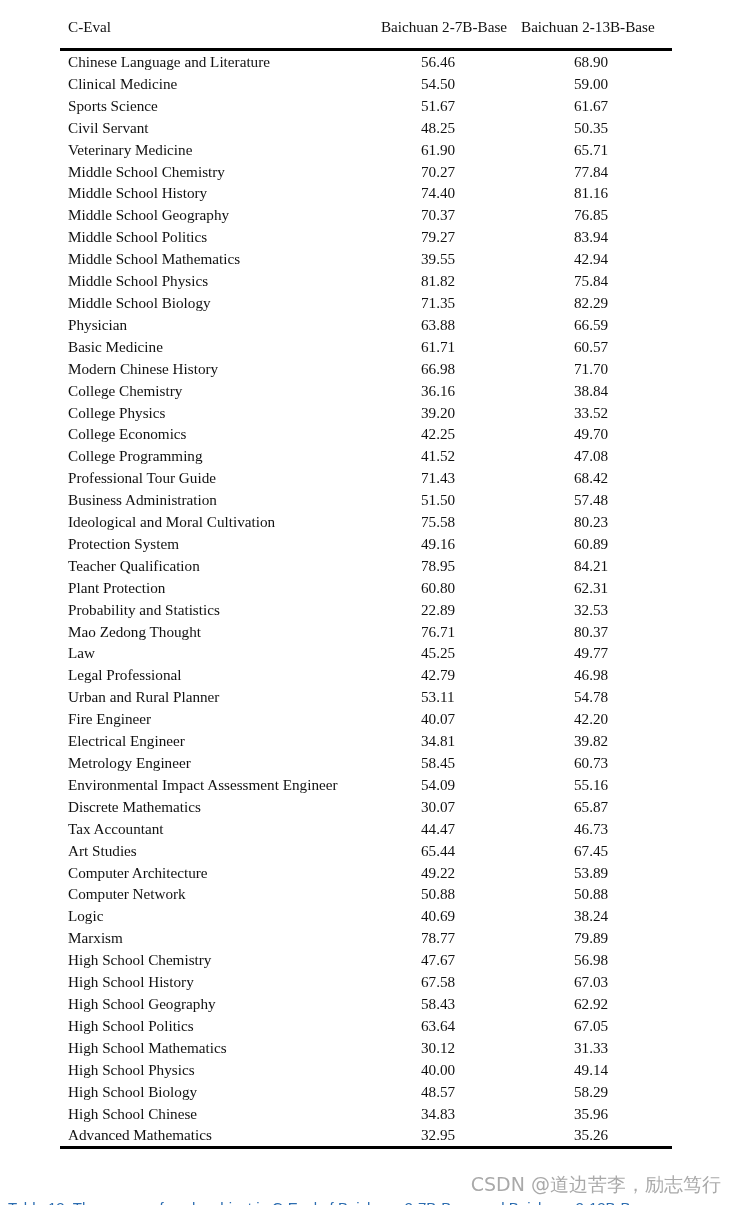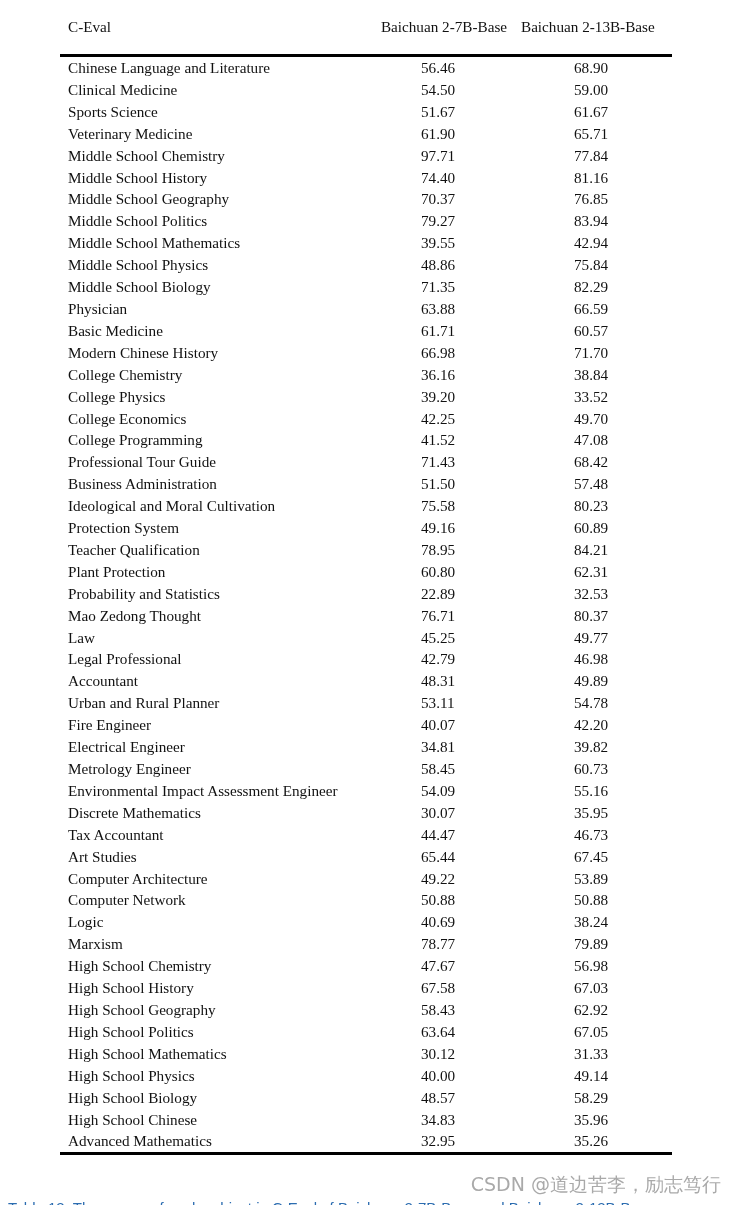--- a/index.html
+++ b/index.html
@@ -33,21 +33,21 @@
     font-size: 15.2px;
     line-height: 21.9px;
     height: 21.9px;
     padding: 0;
     white-space: nowrap;
     font-weight: normal;
   }
   th {
     height: 20px;
     line-height: 20px;
-    padding-bottom: 17px;
+    padding-bottom: 11px;
   }
   thead tr {
     border-bottom: 3px solid #000000;
   }
   tbody tr:last-child {
     border-bottom: 3px solid #000000;
   }
   .subject { text-align: left; padding-left: 8px; }
   th.num-7b { text-align: center; padding-left: 4px; }
   th.num-13b { text-align: left; padding-left: 5px; }
@@ -101,27 +101,32 @@
           <td class="subject">Clinical Medicine</td>
           <td class="v7b">54.50</td>
           <td class="v13b">59.00</td>
         </tr>
         <tr>
           <td class="subject">Sports Science</td>
           <td class="v7b">51.67</td>
           <td class="v13b">61.67</td>
         </tr>
         <tr>
+          <td class="subject">Civil Servant</td>
+          <td class="v7b">48.25</td>
+          <td class="v13b">50.35</td>
+        </tr>
+        <tr>
           <td class="subject">Veterinary Medicine</td>
           <td class="v7b">61.90</td>
           <td class="v13b">65.71</td>
         </tr>
         <tr>
           <td class="subject">Middle School Chemistry</td>
-          <td class="v7b">97.71</td>
+          <td class="v7b">70.27</td>
           <td class="v13b">77.84</td>
         </tr>
         <tr>
           <td class="subject">Middle School History</td>
           <td class="v7b">74.40</td>
           <td class="v13b">81.16</td>
         </tr>
         <tr>
           <td class="subject">Middle School Geography</td>
           <td class="v7b">70.37</td>
@@ -132,21 +137,21 @@
           <td class="v7b">79.27</td>
           <td class="v13b">83.94</td>
         </tr>
         <tr>
           <td class="subject">Middle School Mathematics</td>
           <td class="v7b">39.55</td>
           <td class="v13b">42.94</td>
         </tr>
         <tr>
           <td class="subject">Middle School Physics</td>
-          <td class="v7b">48.86</td>
+          <td class="v7b">81.82</td>
           <td class="v13b">75.84</td>
         </tr>
         <tr>
           <td class="subject">Middle School Biology</td>
           <td class="v7b">71.35</td>
           <td class="v13b">82.29</td>
         </tr>
         <tr>
           <td class="subject">Physician</td>
           <td class="v7b">63.88</td>
@@ -226,25 +231,20 @@
           <td class="subject">Law</td>
           <td class="v7b">45.25</td>
           <td class="v13b">49.77</td>
         </tr>
         <tr>
           <td class="subject">Legal Professional</td>
           <td class="v7b">42.79</td>
           <td class="v13b">46.98</td>
         </tr>
         <tr>
-          <td class="subject">Accountant</td>
-          <td class="v7b">48.31</td>
-          <td class="v13b">49.89</td>
-        </tr>
-        <tr>
           <td class="subject">Urban and Rural Planner</td>
           <td class="v7b">53.11</td>
           <td class="v13b">54.78</td>
         </tr>
         <tr>
           <td class="subject">Fire Engineer</td>
           <td class="v7b">40.07</td>
           <td class="v13b">42.20</td>
         </tr>
         <tr>
@@ -258,21 +258,21 @@
           <td class="v13b">60.73</td>
         </tr>
         <tr>
           <td class="subject">Environmental Impact Assessment Engineer</td>
           <td class="v7b">54.09</td>
           <td class="v13b">55.16</td>
         </tr>
         <tr>
           <td class="subject">Discrete Mathematics</td>
           <td class="v7b">30.07</td>
-          <td class="v13b">35.95</td>
+          <td class="v13b">65.87</td>
         </tr>
         <tr>
           <td class="subject">Tax Accountant</td>
           <td class="v7b">44.47</td>
           <td class="v13b">46.73</td>
         </tr>
         <tr>
           <td class="subject">Art Studies</td>
           <td class="v7b">65.44</td>
           <td class="v13b">67.45</td>

